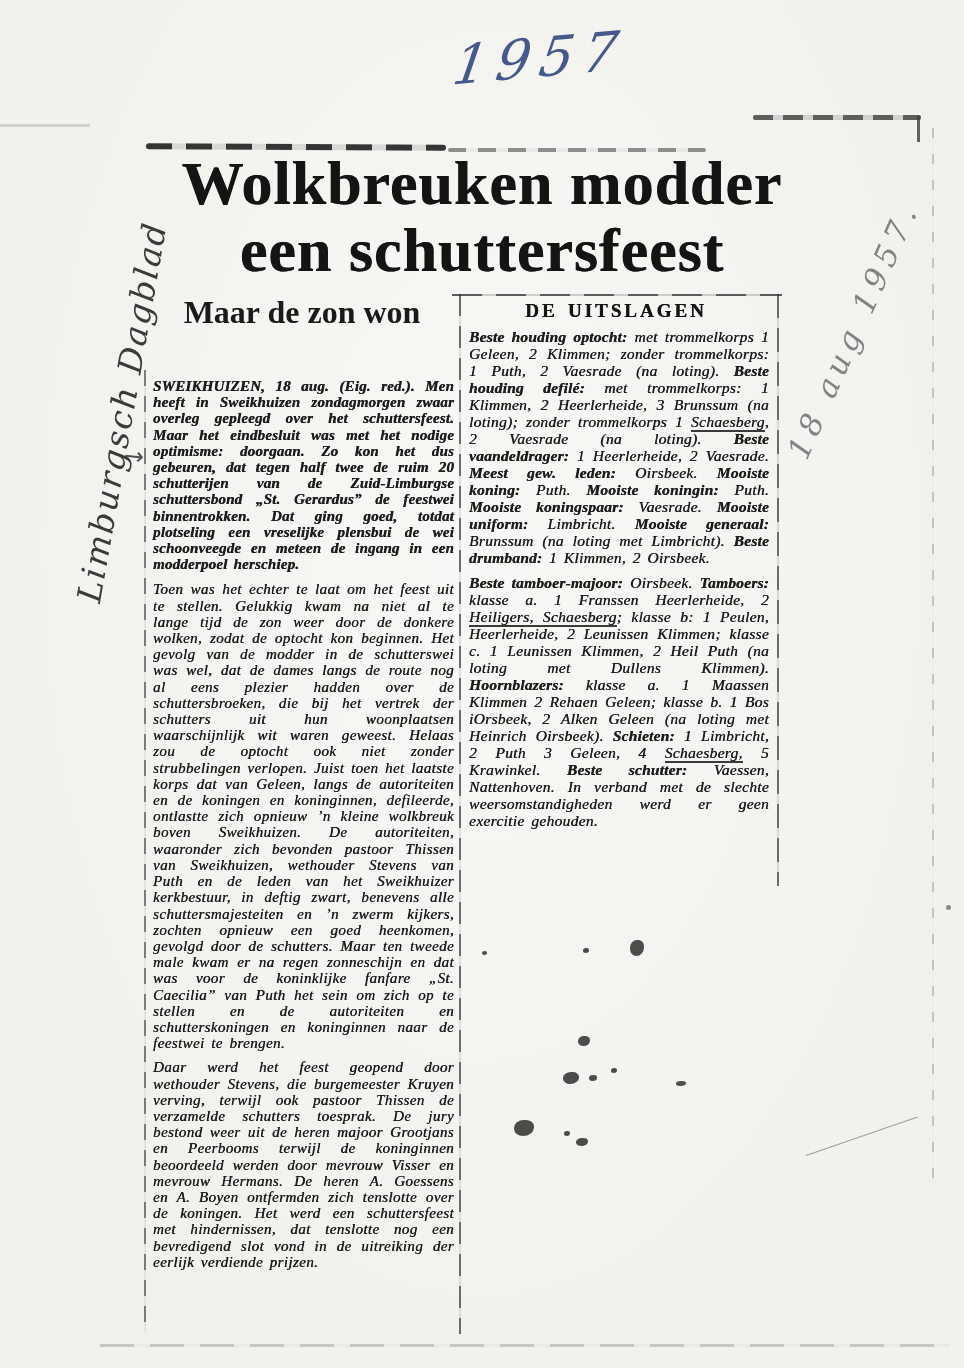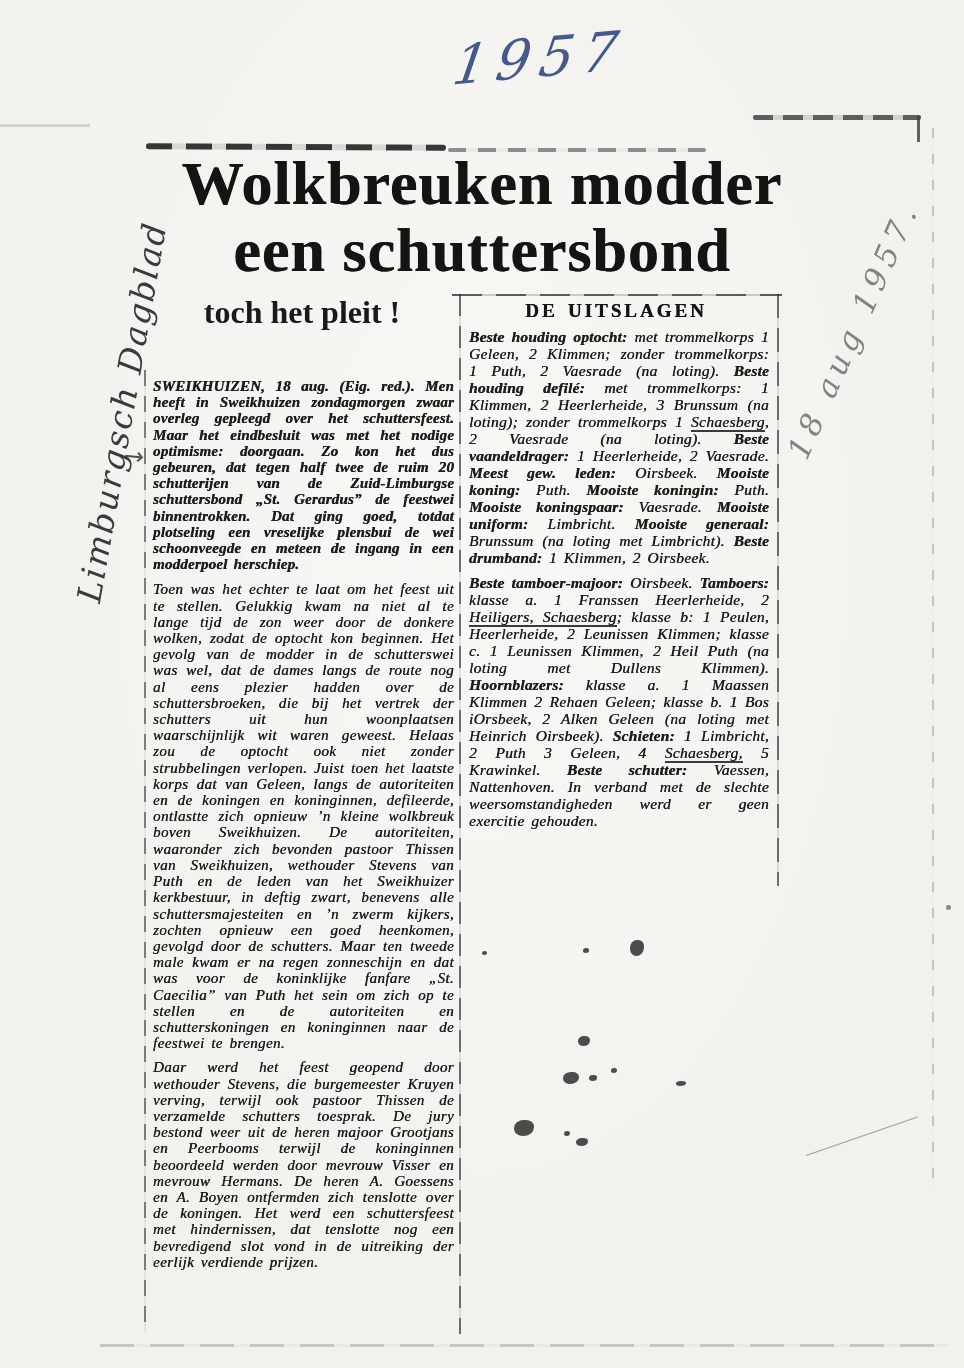--- a/index.html
+++ b/index.html
@@ -120,25 +120,25 @@
   <div class="speck" style="left:589px;top:1075px;width:8px;height:6px"></div>
   <div class="speck" style="left:611px;top:1068px;width:6px;height:5px"></div>
   <div class="speck" style="left:676px;top:1081px;width:10px;height:5px"></div>
   <div class="speck" style="left:514px;top:1120px;width:20px;height:16px"></div>
   <div class="speck" style="left:564px;top:1131px;width:6px;height:5px"></div>
   <div class="speck" style="left:576px;top:1138px;width:12px;height:8px"></div>
   <div class="speck" style="left:946px;top:905px;width:5px;height:5px;opacity:.5"></div>
 
   <div class="headline">
     <div>Wolkbreuken modder</div>
-    <div>een schuttersbond</div>
+    <div>een schuttersfeest</div>
   </div>
 
   <div class="subhead">
-    <div>toch het pleit !</div>
+    <div>Maar de zon won</div>
   </div>
 
   <div class="col col-left">
       <p class="lead">SWEIKHUIZEN, 18 aug. (Eig. red.). Men heeft in Sweikhuizen zondagmorgen zwaar overleg gepleegd over het schuttersfeest. Maar het eindbesluit was met het nodige optimisme: doorgaan. Zo kon het dus gebeuren, dat tegen half twee de ruim 20 schutterijen van de Zuid-Limburgse schuttersbond „St. Gerardus” de feestwei binnentrokken. Dat ging goed, totdat plotseling een vreselijke plensbui de wei schoonveegde en meteen de ingang in een modderpoel herschiep.</p>
       <p>Toen was het echter te laat om het feest uit te stellen. Gelukkig kwam na niet al te lange tijd de zon weer door de donkere wolken, zodat de optocht kon beginnen. Het gevolg van de modder in de schutterswei was wel, dat de dames langs de route nog al eens plezier hadden over de schuttersbroeken, die bij het vertrek der schutters uit hun woonplaatsen waarschijnlijk wit waren geweest. Helaas zou de optocht ook niet zonder strubbelingen verlopen. Juist toen het laatste korps dat van Geleen, langs de autoriteiten en de koningen en koninginnen, defileerde, ontlastte zich opnieuw ’n kleine wolkbreuk boven Sweikhuizen. De autoriteiten, waaronder zich bevonden pastoor Thissen van Sweikhuizen, wethouder Stevens van Puth en de leden van het Sweikhuizer kerkbestuur, in deftig zwart, benevens alle schuttersmajesteiten en ’n zwerm kijkers, zochten opnieuw een goed heenkomen, gevolgd door de schutters. Maar ten tweede male kwam er na regen zonneschijn en dat was voor de koninklijke fanfare „St. Caecilia” van Puth het sein om zich op te stellen en de autoriteiten en schutterskoningen en koninginnen naar de feestwei te brengen.</p>
       <p>Daar werd het feest geopend door wethouder Stevens, die burgemeester Kruyen verving, terwijl ook pastoor Thissen de verzamelde schutters toesprak. De jury bestond weer uit de heren majoor Grootjans en Peerbooms terwijl de koninginnen beoordeeld werden door mevrouw Visser en mevrouw Hermans. De heren A. Goessens en A. Boyen ontfermden zich tenslotte over de koningen. Het werd een schuttersfeest met hindernissen, dat tenslotte nog een bevredigend slot vond in de uitreiking der eerlijk verdiende prijzen.</p>
     </div>
 
   <div class="col col-right">
     <div class="results-title">DE UITSLAGEN</div>

